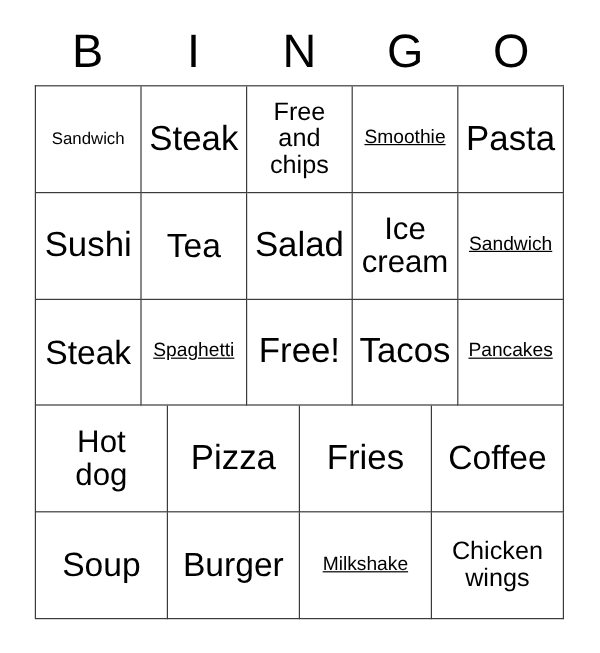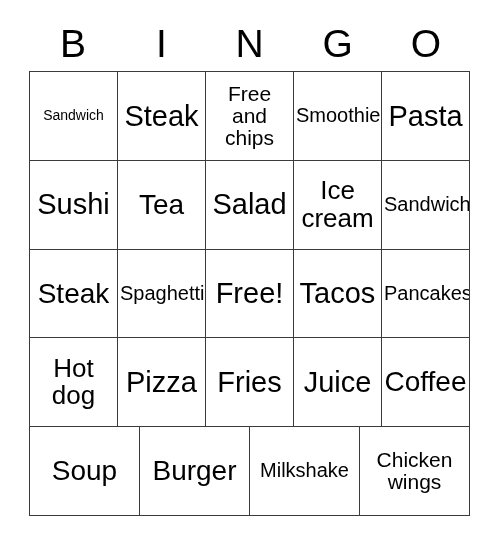--- a/index.html
+++ b/index.html
@@ -63,21 +63,21 @@
   }
   .cell-text {
     display: block;
     width: 100%;
     line-height: 1.06;
     white-space: pre-line;
     color: #000000;
   }
   
   .fs-xs  { font-size: 14px; }
-  .fs-s   { font-size: 20px; }
+  .fs-s   { font-size: 16px; text-decoration: underline; }
   .fs-m   { font-size: 21px; }
   .fs-ml  { font-size: 28px; }
   .fs-l   { font-size: 26px; }
   .fs-xl  { font-size: 29px; }
   .fs-xxl { font-size: 28px; }
 </style>
 </head>
 <body>
 
 <div id="card">
@@ -154,23 +154,20 @@
           <span class="cell-text fs-l">Hot
 dog</span>
         </div>
       <div class="cell">
           <span class="cell-text fs-xl">Pizza</span>
         </div>
       <div class="cell">
           <span class="cell-text fs-xl">Fries</span>
         </div>
       <div class="cell">
-          <span class="cell-text fs-xl">Juice</span>
-        </div>
-      <div class="cell">
           <span class="cell-text fs-ml">Coffee</span>
         </div>
     </div>
 
     <div class="grid-row">
       <div class="cell">
           <span class="cell-text fs-xxl">Soup</span>
         </div>
       <div class="cell">
           <span class="cell-text fs-ml">Burger</span>

